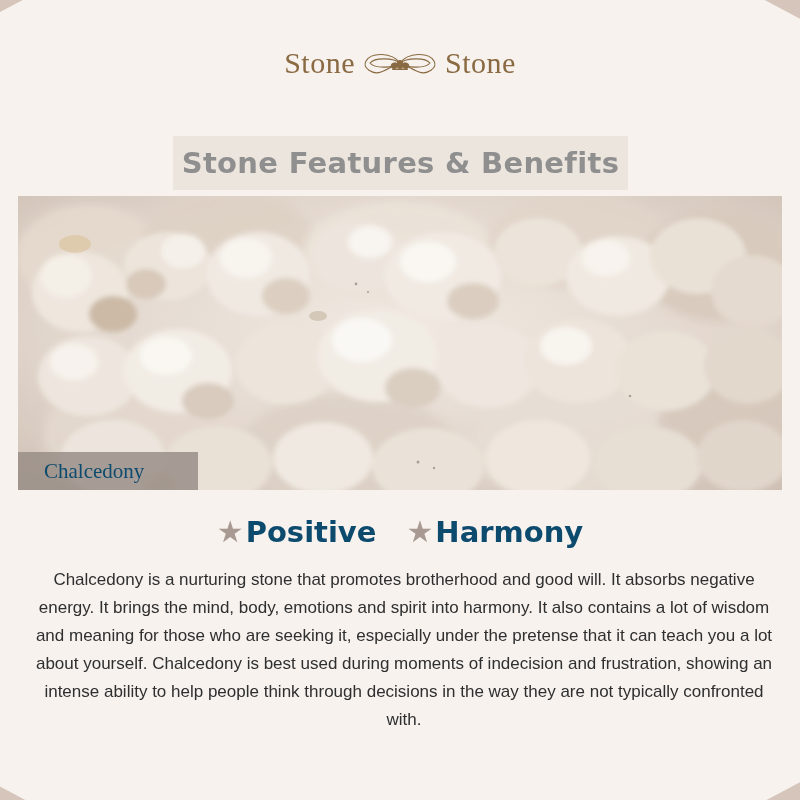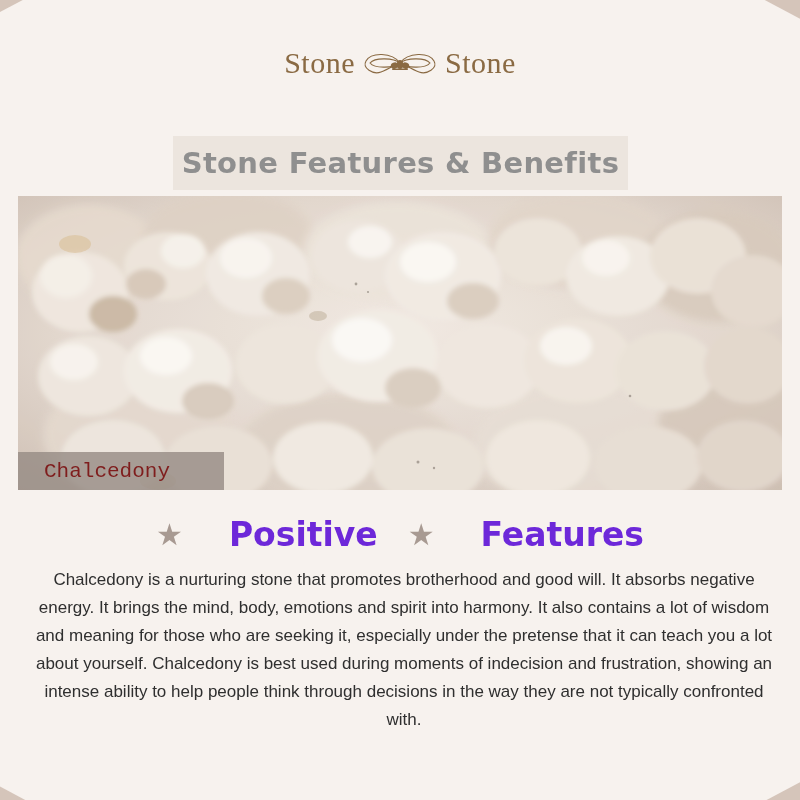--- a/index.html
+++ b/index.html
@@ -115,23 +115,23 @@
 
   .label-tab {
     position: absolute;
     left: 18px;
     top: 452px;
     height: 38px;
     padding: 0 54px 0 26px;
     display: flex;
     align-items: center;
     background: rgba(150,140,133,0.82);
-    color: #7f1d1d;
+    color: #0c4a6e;
     font-size: 21px;
-    font-family: Liberation Mono, monospace;
+    font-family: Liberation Serif, serif;
     z-index: 6;
   }
 
   
   .keywords {
     position: absolute;
     top: 515px;
     left: 0; right: 0;
     display: flex;
     align-items: center;
@@ -145,23 +145,22 @@
     gap: 2px;
   }
   .kw-star {
     color: #a89a92;
     font-size: 30px;
     line-height: 1;
   }
   .kw-text {
     font-family: "DejaVu Sans", sans-serif;
     font-weight: bold;
-    font-size: 33px;
-    color: #6d28d9;
-    margin-left: 44px;
+    font-size: 29px;
+    color: #0c4a6e;
   }
 
   
   .body-copy {
     position: absolute;
     top: 566px;
     left: 33px;
     width: 742px;
     font-size: 17px;
     line-height: 28px;
@@ -299,19 +298,19 @@
     <span>Chalcedony</span>
   </div>
 
   <div class="keywords">
     <span class="kw">
       <span class="kw-star">★</span>
       <span class="kw-text">Positive</span>
     </span>
     <span class="kw">
       <span class="kw-star">★</span>
-      <span class="kw-text">Features</span>
+      <span class="kw-text">Harmony</span>
     </span>
   </div>
 
   <p class="body-copy">Chalcedony is a nurturing stone that promotes brotherhood and good will. It absorbs negative energy. It brings the mind, body, emotions and spirit into harmony.  It also contains a lot of wisdom and meaning for those who are seeking it, especially under the pretense that it can teach you a lot about yourself. Chalcedony is best used during moments of indecision and frustration, showing an intense ability to help people think through decisions in the way they are not typically confronted with.</p>
 
 </div>
 
 </body></html>

